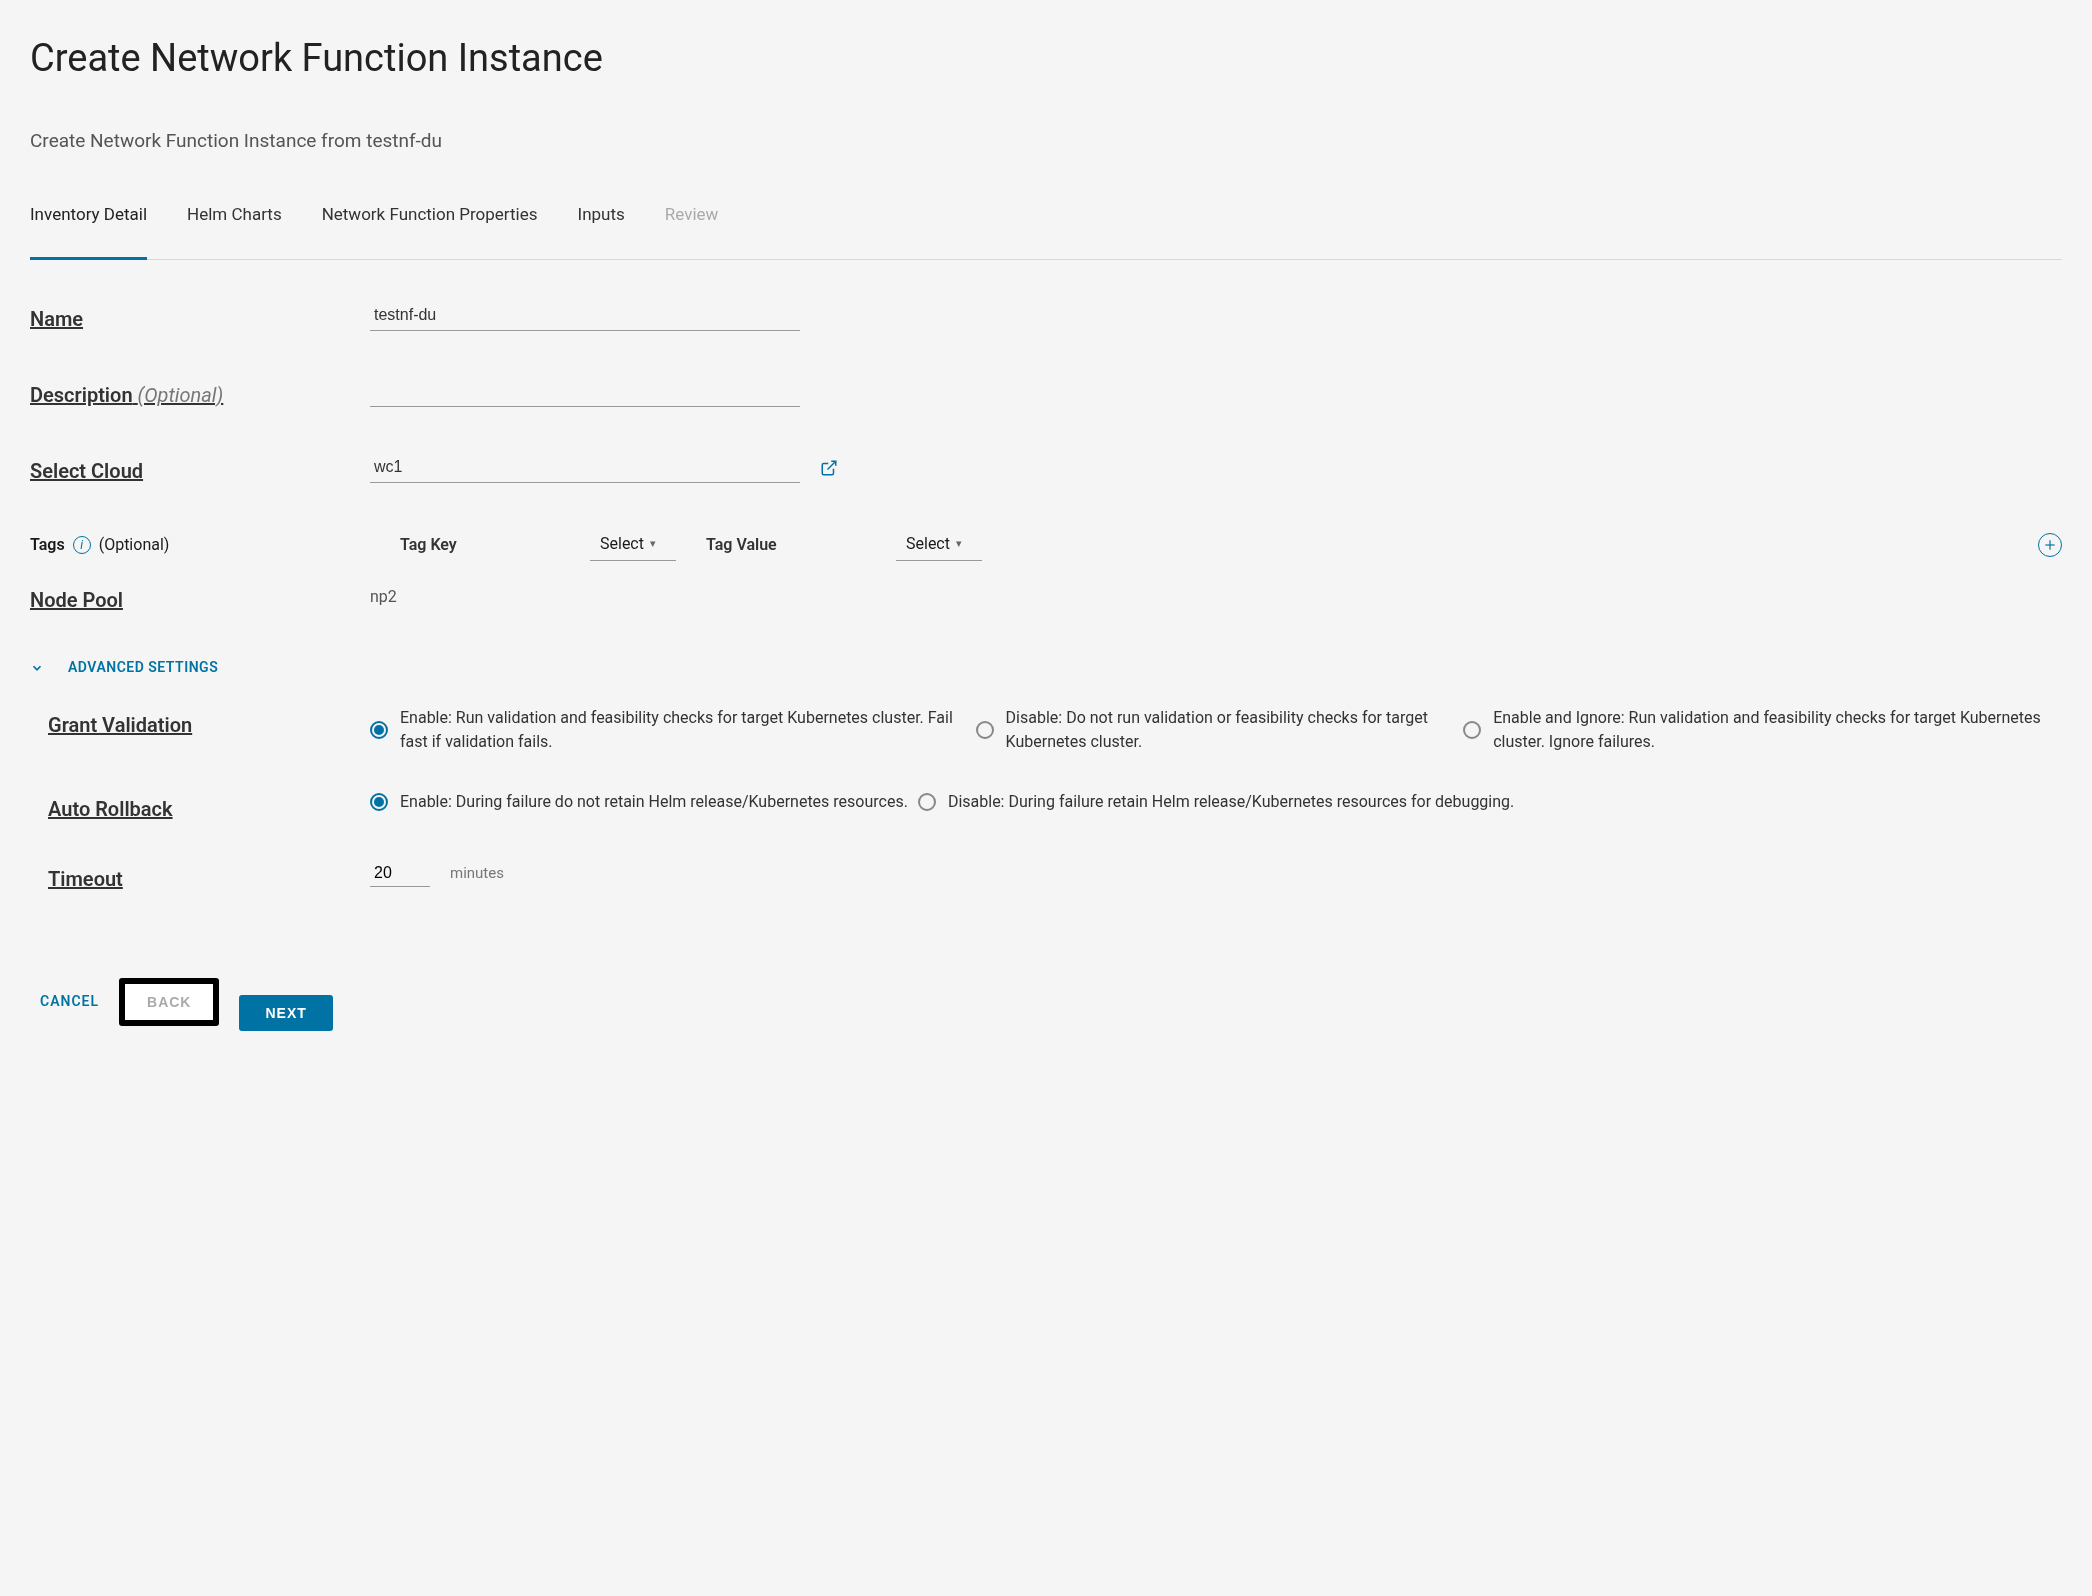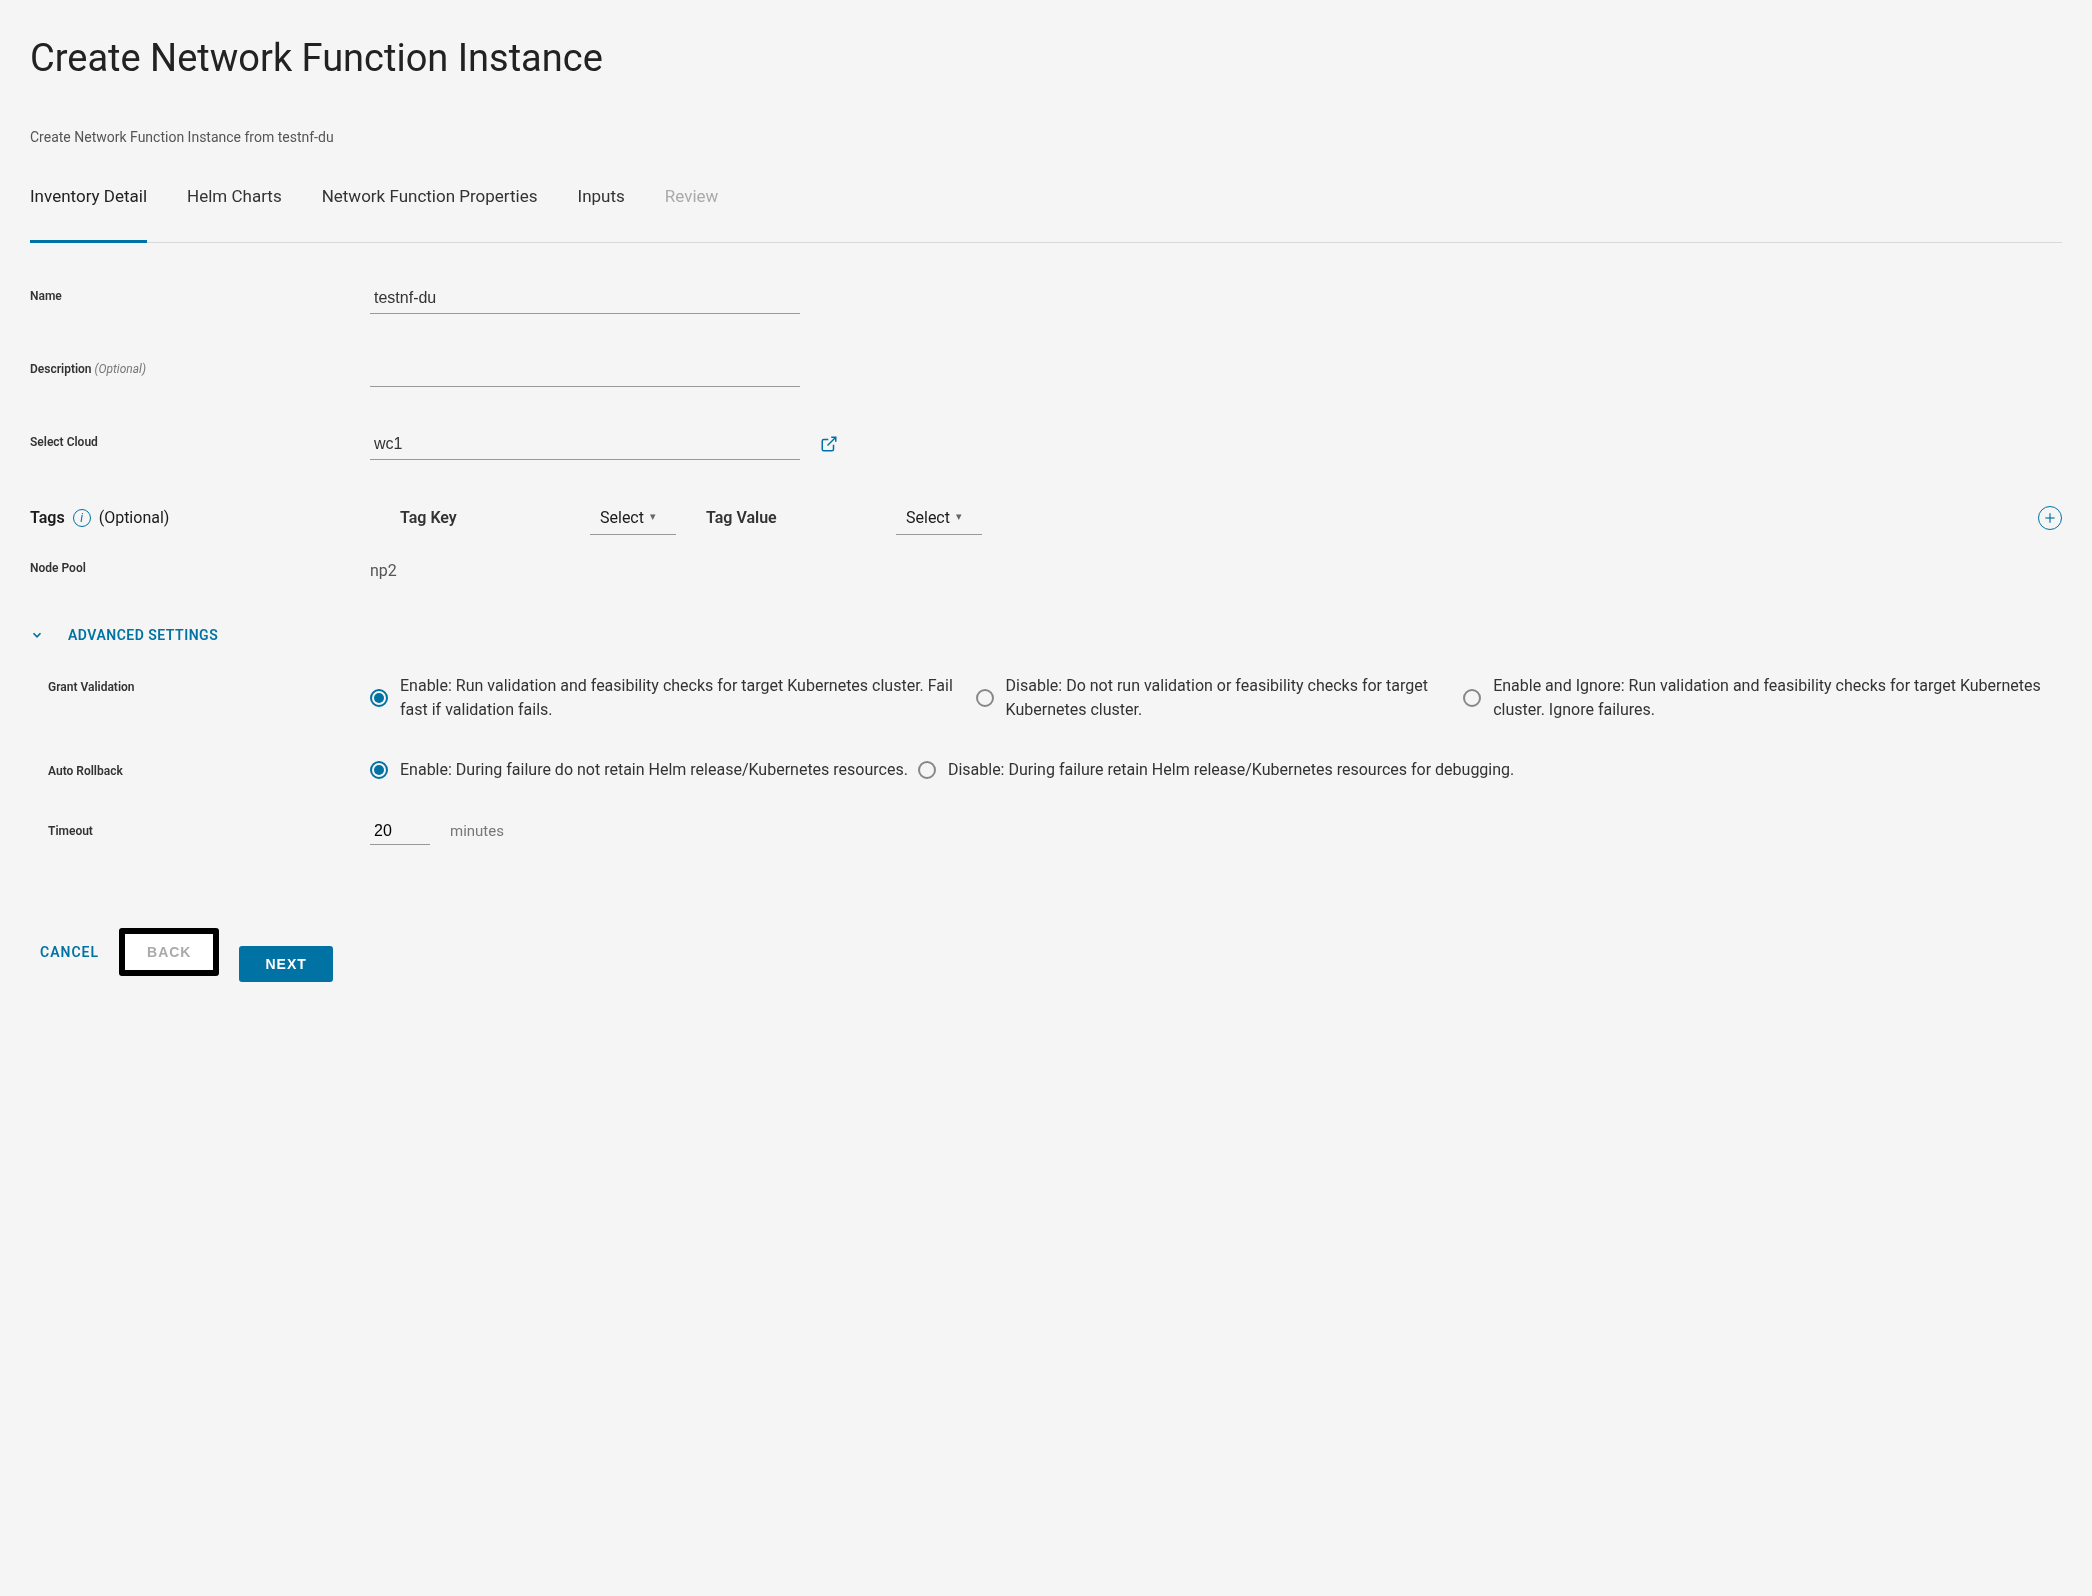--- a/index.html
+++ b/index.html
@@ -11,23 +11,23 @@
     line-height: 1.5;
     padding: 30px 30px 0 30px;
   }
   .page-title {
     font-size: 38px;
     font-weight: 400;
     margin-bottom: 40px;
     color: #222;
   }
   .page-subtitle {
-    font-size: 14px;
+    font-size: 19px;
     color: #555;
-    margin-bottom: 36px;
+    margin-bottom: 46px;
   }
   .tabs {
     display: flex;
     gap: 40px;
     border-bottom: 1px solid #d8d8d8;
     margin-bottom: 40px;
   }
   .tab {
     padding-bottom: 30px;
     cursor: pointer;
@@ -42,24 +42,25 @@
   }
   .tab.disabled { color: #aaa; }
   .form-row {
     display: flex;
     align-items: flex-start;
     margin-bottom: 42px;
   }
   .form-label {
     width: 340px;
     flex-shrink: 0;
-    font-size: 12px;
+    font-size: 20px;
     font-weight: 600;
     color: #333;
     padding-top: 4px;
+    text-decoration: underline;
   }
   .form-label .optional {
     font-style: italic;
     font-weight: 400;
     color: #777;
   }
   .text-input {
     width: 430px;
     border: none;
     border-bottom: 1px solid #999;

